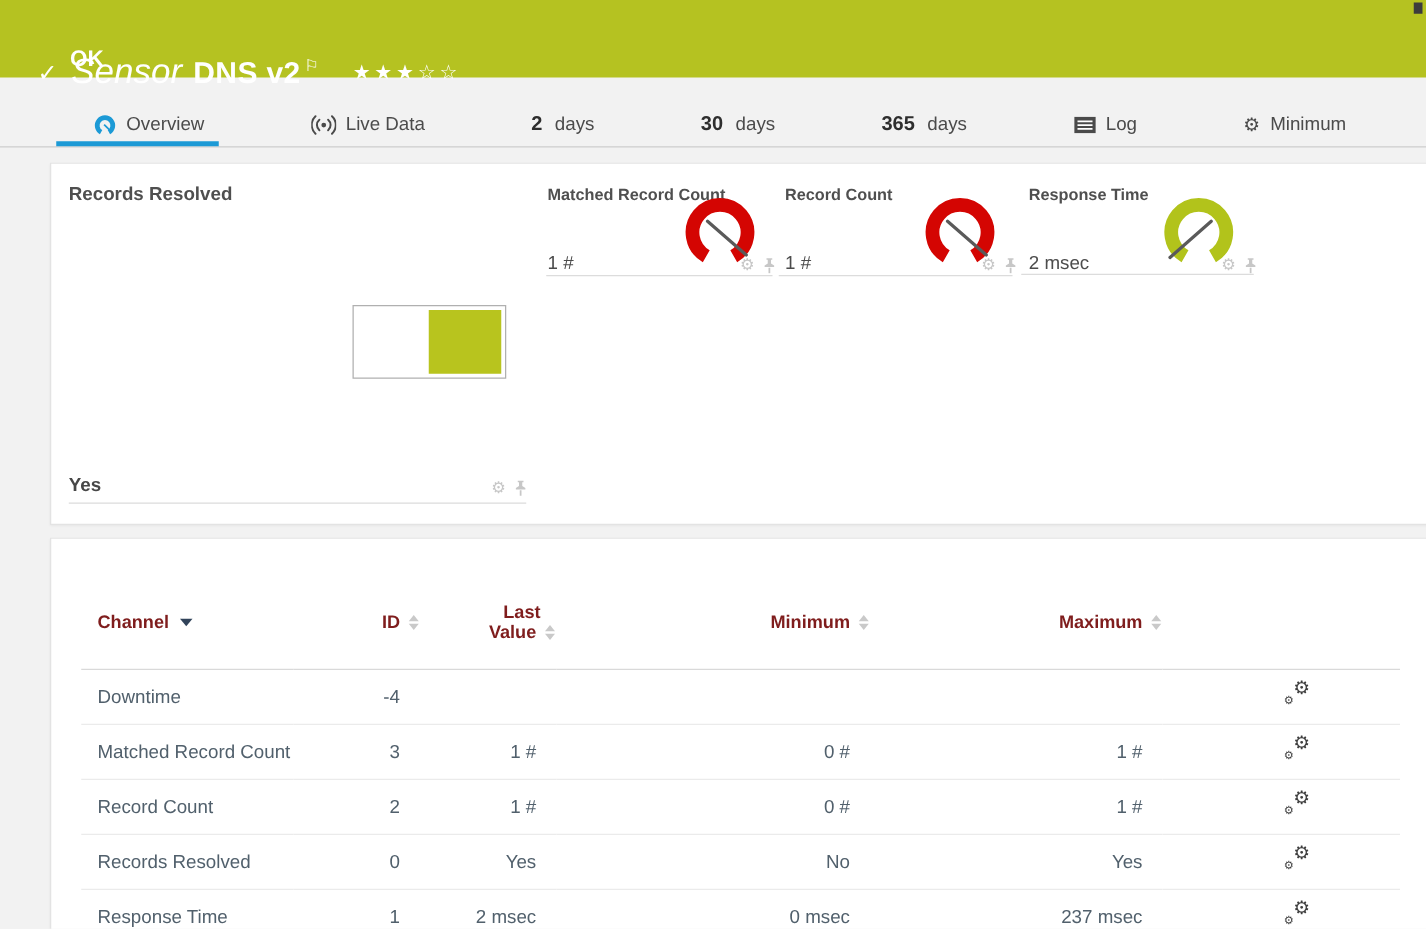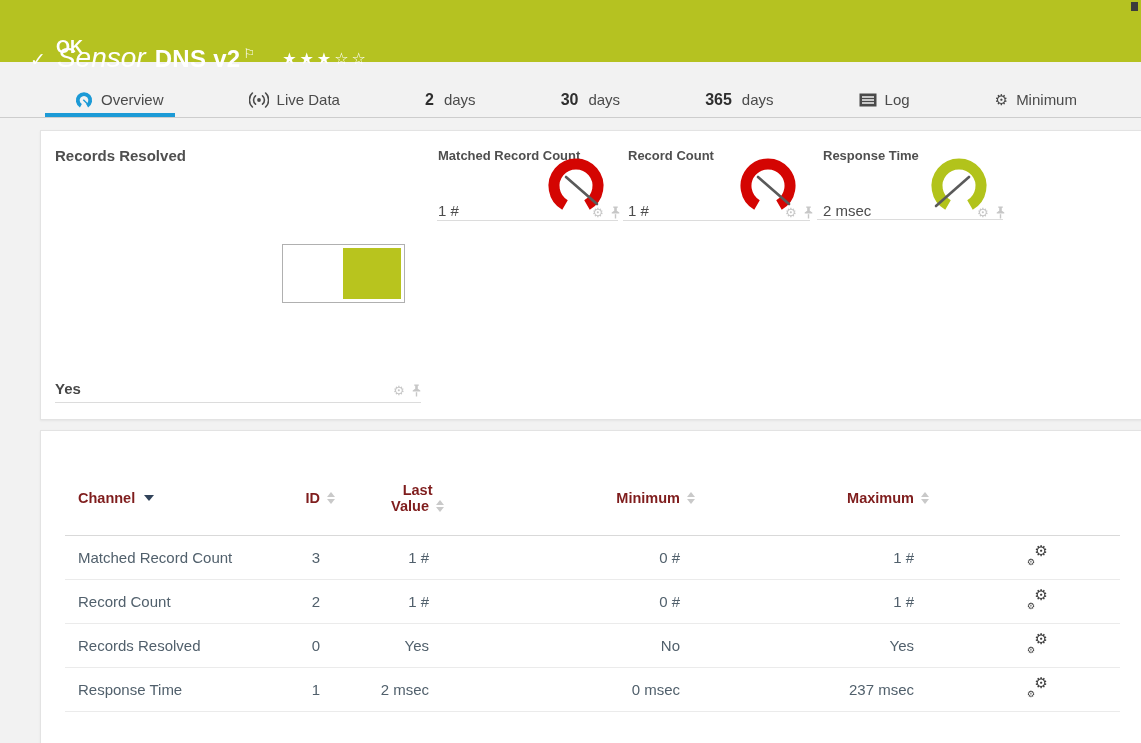--- a/index.html
+++ b/index.html
@@ -256,20 +256,30 @@
                 <i class="up"></i>
                 <i class="dn"></i>
               </span>
             </span>
         </th>
         <th class="col-gear"></th>
       </tr>
     </thead>
     <tbody>
       <tr>
+        <td class="col-channel">Downtime</td>
+        <td class="col-num">-4</td>
+        <td class="col-num"></td>
+        <td class="col-num"></td>
+        <td class="col-num"></td>
+        <td class="col-gear"><span class="gears">
+          <span class="g-big glyph">⚙</span>
+          <span class="g-small glyph">⚙</span></span></td>
+      </tr>
+      <tr>
         <td class="col-channel">Matched Record Count</td>
         <td class="col-num">3</td>
         <td class="col-num">1 #</td>
         <td class="col-num">0 #</td>
         <td class="col-num">1 #</td>
         <td class="col-gear"><span class="gears">
           <span class="g-big glyph">⚙</span>
           <span class="g-small glyph">⚙</span></span></td>
       </tr>
       <tr>

